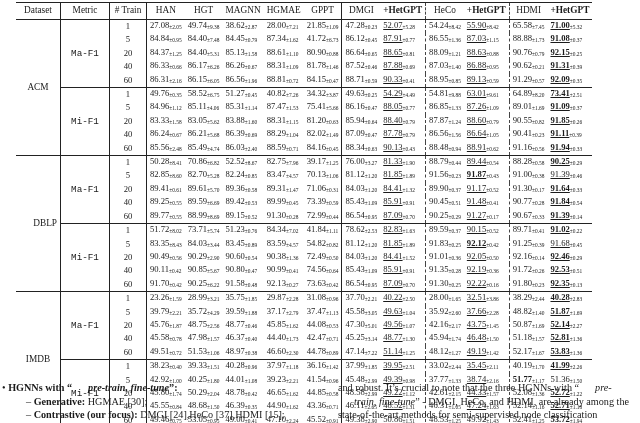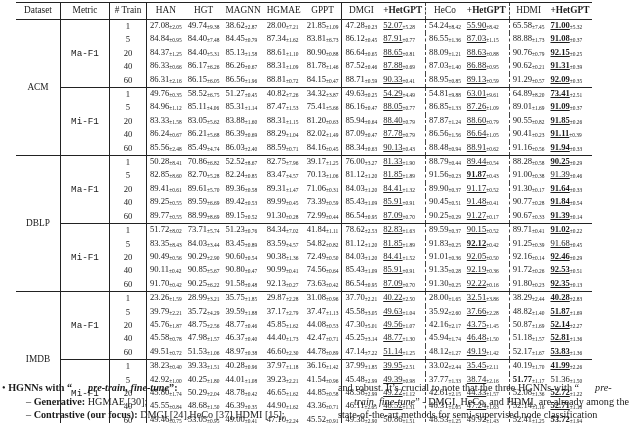--- a/index.html
+++ b/index.html
@@ -63,21 +63,21 @@
         <td class="v"><span class="ul">55.90</span><span class="sd">±8.42</span></td>
         <td class="v dash"><span>65.58</span><span class="sd">±7.45</span></td>
         <td class="v"><span class="ul bd">71.00</span><span class="sd">±5.32</span></td>
       </tr>
       <tr>
         <td class="tr">5</td>
         <td class="v"><span>84.84</span><span class="sd">±0.95</span></td>
         <td class="v"><span>84.40</span><span class="sd">±7.48</span></td>
         <td class="v"><span>84.45</span><span class="sd">±0.79</span></td>
         <td class="v"><span>87.34</span><span class="sd">±1.62</span></td>
-        <td class="v"><span>83.81</span><span class="sd">±6.73</span></td>
+        <td class="v"><span>41.72</span><span class="sd">±6.73</span></td>
         <td class="v dmgi"><span>86.12</span><span class="sd">±0.45</span></td>
         <td class="v"><span class="ul">87.91</span><span class="sd">±0.77</span></td>
         <td class="v dash"><span>86.55</span><span class="sd">±1.36</span></td>
         <td class="v"><span class="ul">87.03</span><span class="sd">±1.15</span></td>
         <td class="v dash"><span>88.88</span><span class="sd">±1.73</span></td>
         <td class="v"><span class="ul bd">91.08</span><span class="sd">±0.37</span></td>
       </tr>
       <tr>
         <td class="tr">20</td>
         <td class="v"><span>84.37</span><span class="sd">±1.25</span></td>
@@ -185,21 +185,21 @@
         <td class="v"><span>88.59</span><span class="sd">±0.71</span></td>
         <td class="v"><span>84.16</span><span class="sd">±0.45</span></td>
         <td class="v dmgi"><span>88.34</span><span class="sd">±0.63</span></td>
         <td class="v"><span class="ul">90.13</span><span class="sd">±0.43</span></td>
         <td class="v dash"><span>88.48</span><span class="sd">±0.94</span></td>
         <td class="v"><span class="ul">88.91</span><span class="sd">±0.62</span></td>
         <td class="v dash"><span>91.16</span><span class="sd">±0.56</span></td>
         <td class="v"><span class="ul bd">91.94</span><span class="sd">±0.33</span></td>
       </tr>
       <tr>
-        <td class="ds" rowspan="10" style="border-top: 0.8px solid rgb(34, 34, 34);">DBLP</td>
+        <td class="ds" rowspan="10" style="border-top: 0.8px solid rgb(34, 34, 34); text-align: right;">DBLP</td>
         <td class="met" rowspan="5" style="border-top: 0.8px solid rgb(34, 34, 34);">Ma-F1</td>
         <td class="tr" style="border-top: 0.8px solid rgb(34, 34, 34);">1</td>
         <td class="v" style="border-top: 1.3px solid rgb(34, 34, 34);"><span>50.28</span><span class="sd">±8.41</span></td>
         <td class="v" style="border-top: 1.3px solid rgb(34, 34, 34);"><span>70.86</span><span class="sd">±6.82</span></td>
         <td class="v" style="border-top: 1.3px solid rgb(34, 34, 34);"><span>52.52</span><span class="sd">±8.67</span></td>
         <td class="v" style="border-top: 1.3px solid rgb(34, 34, 34);"><span>82.75</span><span class="sd">±7.96</span></td>
         <td class="v" style="border-top: 1.3px solid rgb(34, 34, 34);"><span>39.17</span><span class="sd">±1.25</span></td>
         <td class="v dmgi" style="border-top: 1.3px solid rgb(34, 34, 34);"><span>76.00</span><span class="sd">±3.27</span></td>
         <td class="v" style="border-top: 1.3px solid rgb(34, 34, 34);"><span class="ul">81.33</span><span class="sd">±1.90</span></td>
         <td class="v dash" style="border-top: 1.3px solid rgb(34, 34, 34);"><span>88.79</span><span class="sd">±0.44</span></td>

